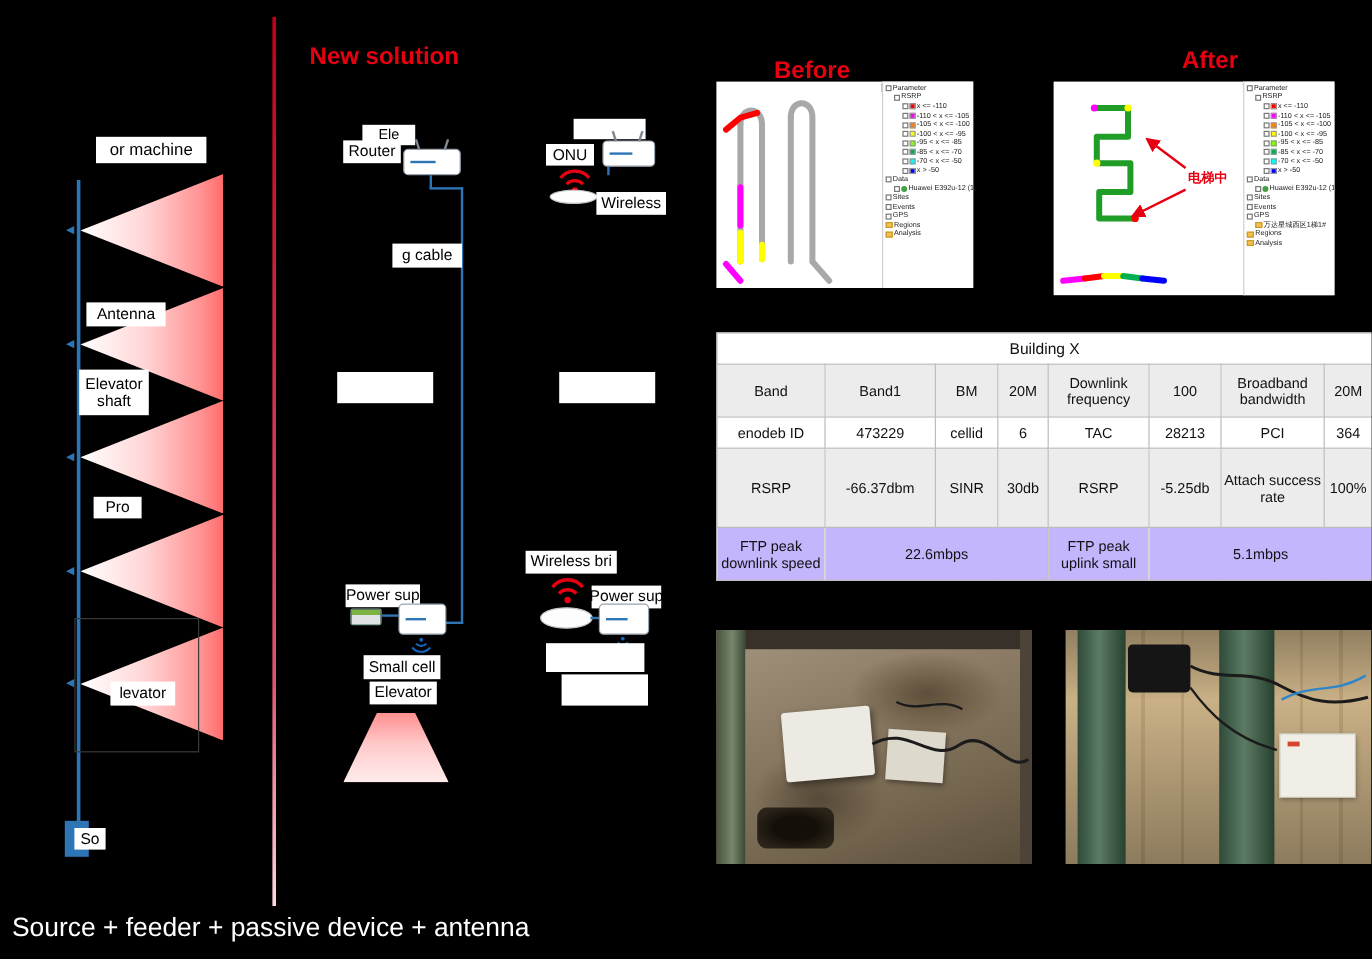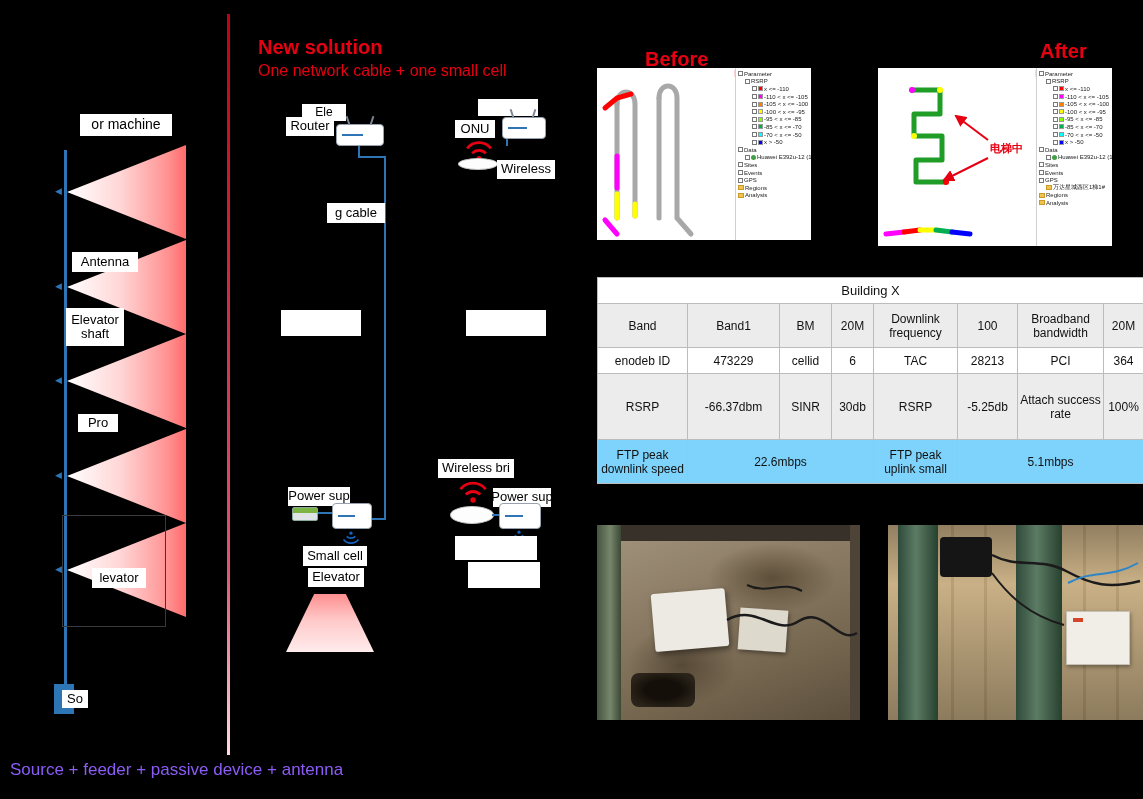--- a/index.html
+++ b/index.html
@@ -14,21 +14,21 @@
   
   .red-title{position:absolute;color:#e60012;font-weight:bold;font-size:20px}
   .red-sub{position:absolute;color:#e60012;font-size:16px}
   
   .feeder{position:absolute;background:#2e75b6}
   .cone{position:absolute;clip-path:polygon(0 50%,100% 0,100% 100%);
         background:linear-gradient(90deg,#ffffff 0%,#ffd6d6 45%,#ff9191 85%,#ff6b6b 100%)}
   .cone-arrow{position:absolute;color:#2e75b6;font-size:9px;line-height:9px}
   #elev-box{position:absolute;left:62px;top:515px;width:104px;height:112px;border:1px solid #3a3a3a}
   #src-box{position:absolute;left:54px;top:684px;width:20px;height:30px;background:#2e75b6}
-  #caption{position:absolute;left:10px;top:760px;color:#8b5cf6;font-size:17px}
+  #caption{position:absolute;left:10px;top:760px;color:#ffffff;font-size:22px}
   
   #divider{position:absolute;left:227px;top:14px;width:3px;height:741px;
            background:linear-gradient(180deg,#c00016 0%,#e05570 75%,#ffd9e0 100%)}
   
   .cable{position:absolute;background:#2e75b6}
   
   .device{position:absolute;background:#fff;border:1px solid #98a2ae;border-radius:4px}
   .device .led{position:absolute;left:5px;top:45%;width:45%;height:2px;background:#2e75b6}
   .ant{position:absolute;width:2px;height:9px;background:#7d8894}
   .disc{position:absolute;background:#fdfdfd;border:1px solid #c3c3c3;border-radius:50%}
@@ -51,21 +51,21 @@
   .lg-folder{width:6px;height:5px;flex:none;background:#f2c14e;border:1px solid #c79a2a}
   .pin{position:absolute;color:#e60012;font-size:9px;top:1px;right:70px}
   
   #kpi{position:absolute;left:597px;top:277px;width:546px;border-collapse:collapse;
        background:#fff;font-size:12px;color:#111;table-layout:fixed}
   #kpi th,#kpi td{border:1px solid #bcbcbc;text-align:center;vertical-align:middle;padding:2px;overflow:hidden}
   #kpi thead th{background:#fff;font-weight:normal;font-size:13px;height:26px}
   #kpi tr.r0{background:#ececec;height:44px}
   #kpi tr.r1{background:#ffffff;height:26px}
   #kpi tr.r2{background:#ececec;height:66px}
-  #kpi tr.r3{background:#7dd3fc;height:44px}
+  #kpi tr.r3{background:#c4b5fd;height:44px}
   
   .photo{position:absolute;overflow:hidden}
   #photo1{left:597px;top:525px;width:263px;height:195px;
           background:linear-gradient(160deg,#a4957e 0%,#8d7d66 35%,#75664f 70%,#5a4e3c 100%)}
   #photo1 .rail{position:absolute;left:0;top:0;width:24px;height:100%;
           background:linear-gradient(90deg,#46543f,#76866b 55%,#3c4836)}
   #photo1 .topbar{position:absolute;left:24px;top:0;right:0;height:16px;background:#37312a}
   #photo1 .rightbar{position:absolute;right:0;top:0;width:10px;height:100%;background:#4d4337}
   #photo1 .stain1{position:absolute;left:110px;top:18px;width:130px;height:70px;
           background:radial-gradient(ellipse at center,rgba(58,43,24,.55),transparent 70%)}
@@ -119,21 +119,20 @@
   <div class="chip" style="left:92px;top:568px;width:54px;height:20px">levator</div>
 
   <div id="src-box"></div>
   <div class="chip" style="left:62px;top:690px;width:26px;height:18px">So</div>
 
   <div id="caption">Source + feeder + passive device + antenna</div>
 
   <div id="divider"></div>
 
   <div class="red-title" style="left:258px;top:36px">New solution</div>
-  <div class="red-sub" style="left:258px;top:62px">One network cable + one small cell</div>
 
   <div class="chip" style="left:302px;top:104px;width:44px;height:17px;font-size:12px">Ele</div>
   <div class="chip" style="left:286px;top:117px;width:48px;height:19px">Router</div>
 
   <div class="device" style="left:336px;top:124px;width:48px;height:22px">
     <span class="ant" style="left:10px;top:-9px;transform:rotate(-18deg)"></span>
     <span class="ant" style="left:34px;top:-9px;transform:rotate(18deg)"></span>
     <span class="led"></span>
   </div>
 
@@ -198,21 +197,21 @@
   </div>
   <svg class="wifi" style="left:508px;top:530px;width:22px;height:15px;transform:rotate(180deg)" viewBox="0 0 20 14">
     <path d="M3,6 A9,9 0 0 1 17,6" stroke="#1565c0" stroke-width="1.6" fill="none"></path>
     <path d="M6,9 A5.5,5.5 0 0 1 14,9" stroke="#1565c0" stroke-width="1.6" fill="none"></path>
     <circle cx="10" cy="12" r="1.5" fill="#1565c0"></circle>
   </svg>
   <div class="chip" style="left:455px;top:536px;width:82px;height:24px"></div>
   <div class="chip" style="left:468px;top:562px;width:72px;height:26px"></div>
 
   <div class="red-title" style="left:645px;top:48px">Before</div>
-  <div class="red-title" style="left:1040px;top:40px">After</div>
+  <div class="red-title" style="left:985px;top:40px">After</div>
 
   <div class="shot" id="before-shot">
     <div class="plot">
       <svg viewBox="0 0 138 172" preserveAspectRatio="none">
         <path d="M20,36 C20,20 38,20 38,36 L38,148" stroke="#a8a8a8" stroke-width="5" fill="none" stroke-linecap="round"></path>
         <path d="M20,36 L20,150" stroke="#a8a8a8" stroke-width="5" fill="none" stroke-linecap="round"></path>
         <path d="M62,30 C62,14 80,14 80,30 L80,150 L94,166" stroke="#a8a8a8" stroke-width="5" fill="none" stroke-linecap="round"></path>
         <path d="M62,30 L62,150" stroke="#a8a8a8" stroke-width="5" fill="none" stroke-linecap="round"></path>
         <path d="M8,40 L20,30 L34,26" stroke="#ff0000" stroke-width="5" fill="none" stroke-linecap="round"></path>
         <path d="M20,88 L20,120" stroke="#ff00ff" stroke-width="5" fill="none" stroke-linecap="round"></path>

